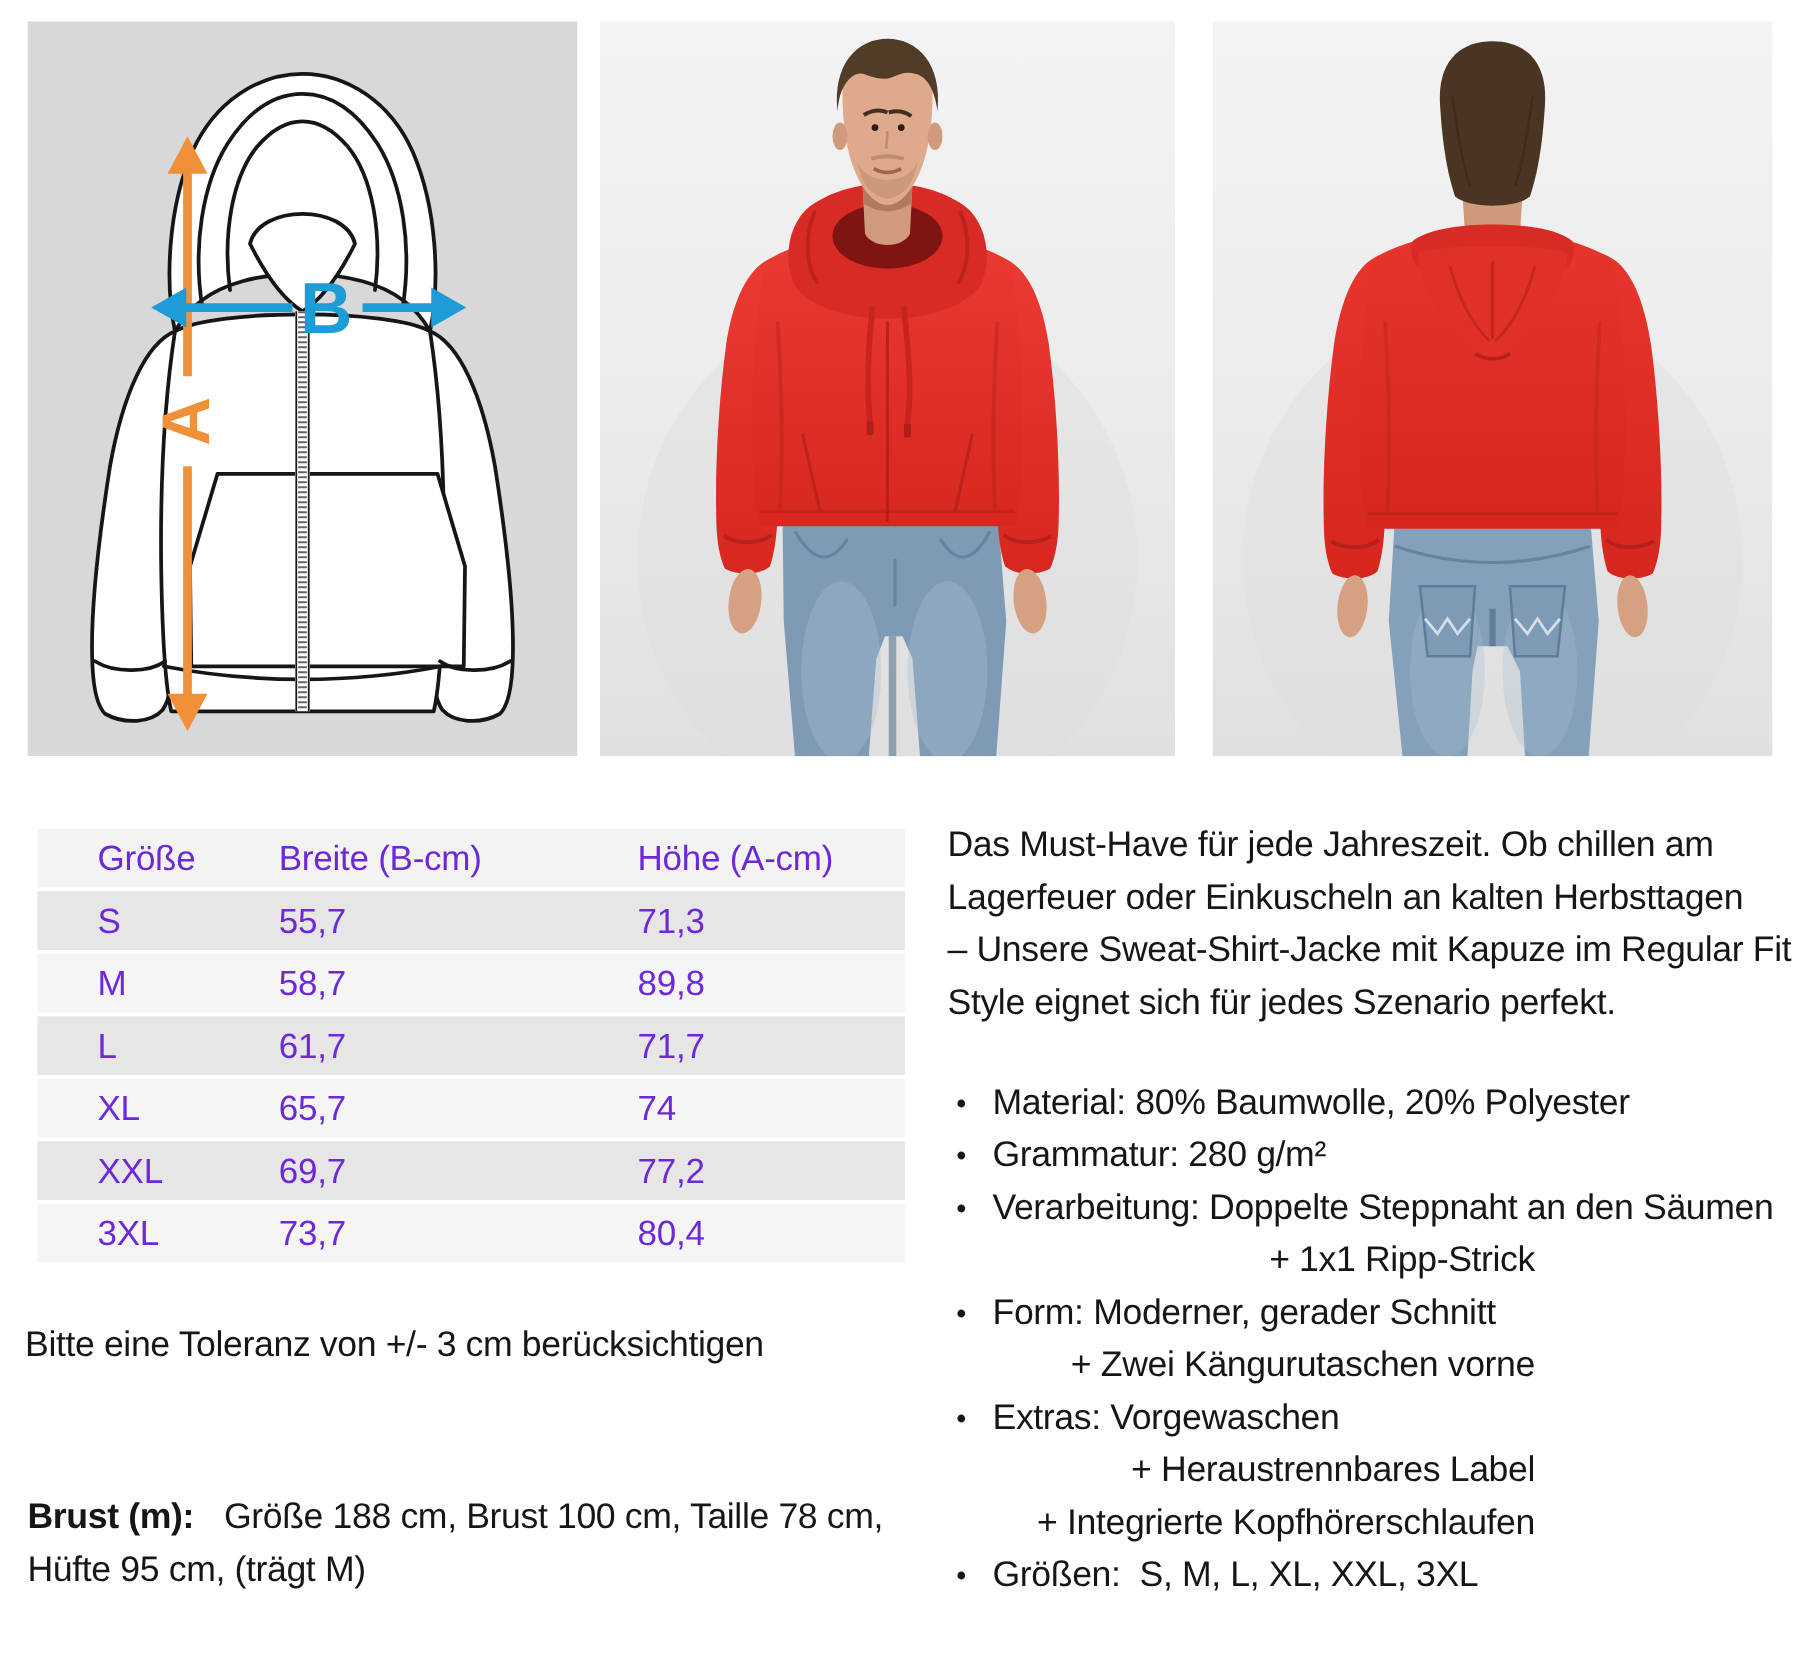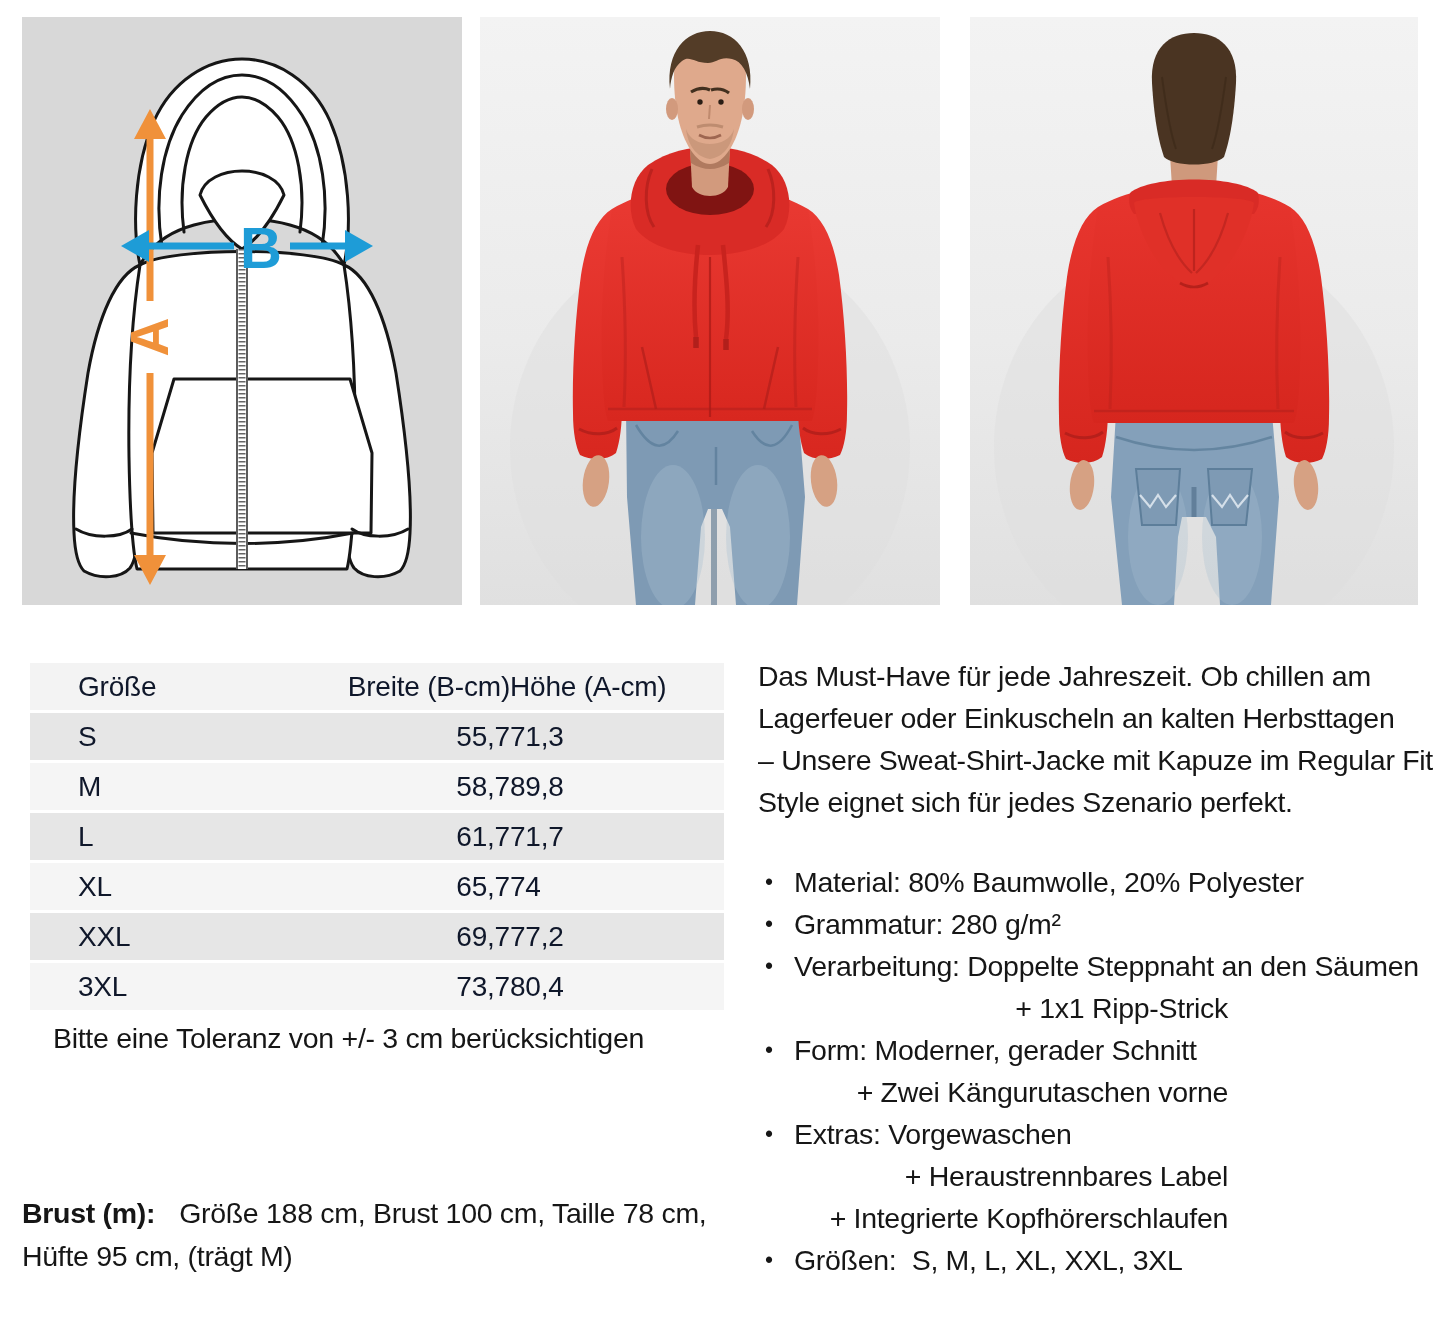--- a/index.html
+++ b/index.html
@@ -6,31 +6,31 @@
   #canvas{position:relative;width:1445px;height:1329px;background:#fff;overflow:hidden;
           font-family:"Liberation Sans",sans-serif;color:#161616;}
   .panel{position:absolute;top:17px;}
   #panel-diagram{left:22px;width:440px;height:588px;}
   #panel-front{left:480px;width:460px;height:588px;}
   #panel-back{left:970px;width:448px;height:588px;}
   .panel svg{display:block;}
 
   
   .size-table{position:absolute;left:30px;top:663px;width:694px;
-              font-size:28px;color:#0f172a;letter-spacing:-0.2px;}
+              font-size:28px;color:#6d28d9;letter-spacing:-0.2px;}
   .t-row{display:flex;height:47px;margin-bottom:3px;align-items:center;}
   .t-head{background:#f3f3f3;}
   .r-dark{background:#e6e6e6;}
   .r-light{background:#f5f5f5;}
   .c1{width:193px;padding-left:48px;box-sizing:border-box;}
-  .c2{width:287px;text-align:right;}
+  .c2{width:287px;}
   .c3{flex:1;}
 
-  .tolerance{position:absolute;left:20px;top:1022px;font-size:28.5px;
-             letter-spacing:-0.3px;white-space:nowrap;margin-left:33px;}
+  .tolerance{position:absolute;left:20px;top:1060px;font-size:28.5px;
+             letter-spacing:-0.3px;white-space:nowrap;}
   .model{position:absolute;left:22px;top:1192px;font-size:28.5px;line-height:43px;
          letter-spacing:-0.3px;white-space:nowrap;}
   .model-label{font-weight:700;}
   .model-rest{margin-left:24px;}
 
   
   .description{position:absolute;left:747px;top:655px;width:678px;
                font-size:28.5px;letter-spacing:-0.3px;margin-left:11px;}
   .d-line{height:42px;line-height:42px;white-space:nowrap;}
   .d-gap{height:38px;}

